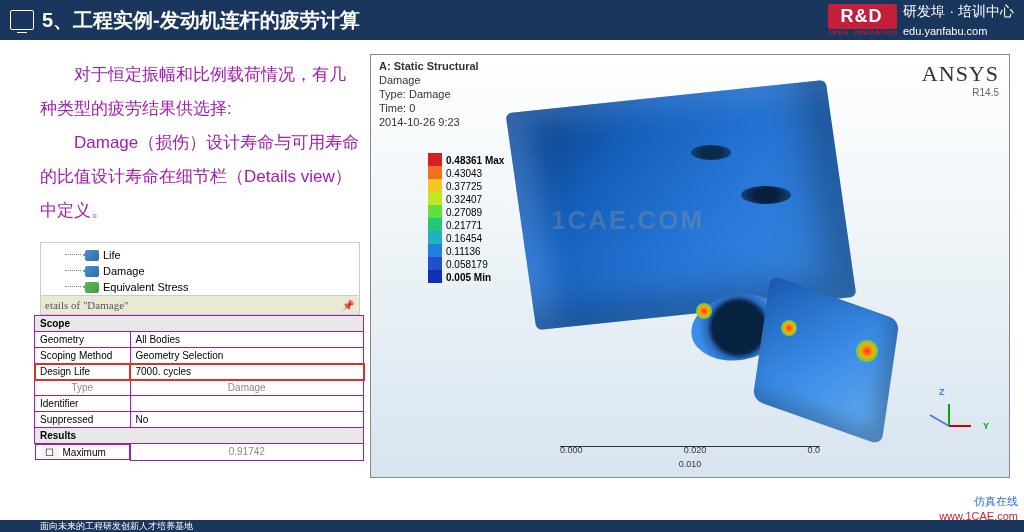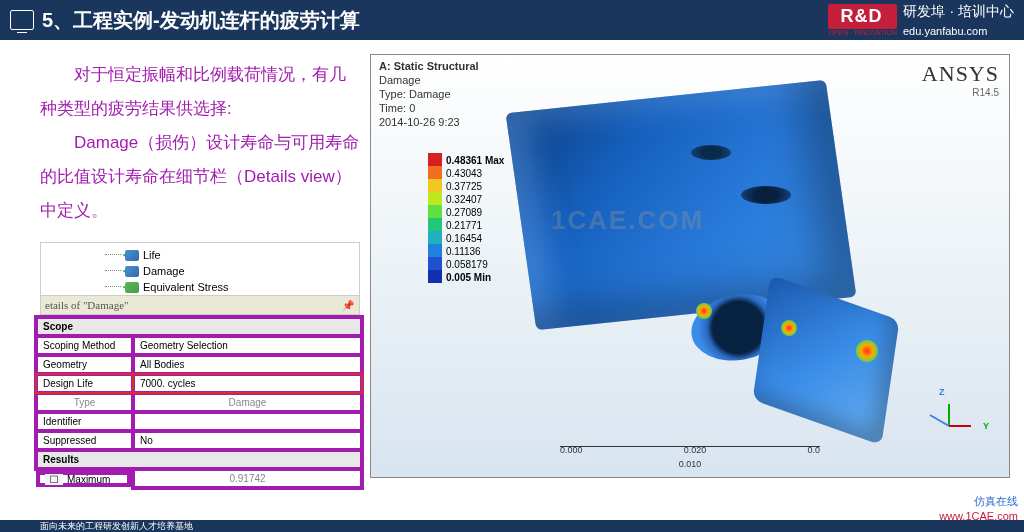--- a/index.html
+++ b/index.html
@@ -13,32 +13,32 @@
   .logo-rd { background: #c41e3a; color: #fff; padding: 2px 12px; font-weight: bold; font-size: 18px; border-radius: 2px; letter-spacing: 1px; }
   .logo-sub { font-size: 7px; color: #c41e3a; text-align: center; letter-spacing: 0; }
   .logo-text { font-size: 14px; }
   .logo-url { font-size: 11px; }
   
   .content { display: flex; padding: 12px 10px 0 40px; gap: 10px; height: 480px; }
   .left-col { width: 320px; display: flex; flex-direction: column; }
   .paragraph { font-size: 17px; line-height: 34px; color: #a21caf; padding: 6px 0; }
   .paragraph .indent { display: inline-block; width: 2em; }
   
-  .tree-panel { border: 1px solid #ccc; margin-top: 8px; padding: 4px 0 0 84px; font-size: 11px; font-family: Tahoma, sans-serif; background: #fff; }
+  .tree-panel { border: 1px solid #ccc; margin-top: 8px; padding: 4px 0 0 44px; font-size: 11px; font-family: Tahoma, sans-serif; background: #fff; }
   .tree-item { display: flex; align-items: center; gap: 4px; height: 16px; position: relative; }
   .tree-item::before { content: ''; position: absolute; left: -20px; top: 7px; width: 16px; height: 1px; border-top: 1px dotted #888; }
   .tree-icon { width: 14px; height: 11px; background: linear-gradient(135deg, #4a90d9, #2e6da4); border-radius: 2px; display: inline-block; position: relative; }
   .tree-icon.green { background: linear-gradient(135deg, #5cb85c, #449d44); }
   .check { position: absolute; left: -3px; top: 2px; color: #3a3; font-size: 9px; font-weight: bold; }
   
   .details-title { background: #e9e9d6; font-size: 11px; padding: 3px 4px; font-family: Tahoma; display: flex; align-items: center; justify-content: space-between; border: 1px solid #ccc; border-top: none; color: #555; }
   .pin { font-size: 10px; color: #666; }
   
   .details-table { border-collapse: collapse; width: 330px; font-size: 10px; font-family: Tahoma, sans-serif; margin-left: -6px; }
-  .details-table td { border: 4px solid #a21caf; padding: 2px 5px; height: 16px; background: #fff; }
+  .details-table td { border: 1px solid #a21caf; padding: 2px 5px; height: 16px; background: #fff; }
   .details-table .section-hdr td { background: #e8e8e8; font-weight: bold; }
   .details-table td:first-child { width: 95px; }
   .design-life-row td { outline: 2px solid #d9302c; outline-offset: -1px; margin-top: 23px; }
   .grayed { color: #888; text-align: center; }
   .check-cell { width: 18px !important; text-align: center; background: #f4f4f4 !important; }
   
   .right-col { flex: 1; position: relative; }
   .ansys-view { position: absolute; top: 2px; left: 0; right: 4px; bottom: 42px; background: linear-gradient(#fff 0%, #e8f0f5 60%, #d8e4f0 100%); border: 1px solid #888; overflow: hidden; }
   .view-header { position: absolute; top: 4px; left: 8px; font-size: 11px; font-family: Arial; color: #333; line-height: 14px; }
   .view-header .vtitle { font-weight: bold; }
@@ -126,26 +126,26 @@
       <span>etails of "Damage"</span>
       <span class="pin">📌</span>
     </div>
 
     <table class="details-table">
       <tbody>
           <tr class="section-hdr">
             <td colspan="2">Scope</td>
           </tr>
       <tr>
+            <td>Geometry</td>
+            <td>All Bodies</td>
+          </tr>
+      <tr>
             <td>Scoping Method</td>
             <td>Geometry Selection</td>
-          </tr>
-      <tr>
-            <td>Geometry</td>
-            <td>All Bodies</td>
           </tr>
       <tr class="design-life-row">
             <td>Design Life</td>
             <td>7000. cycles</td>
           </tr>
       <tr>
             <td class="grayed">Type</td>
             <td class="grayed">Damage</td>
           </tr>
       <tr>

